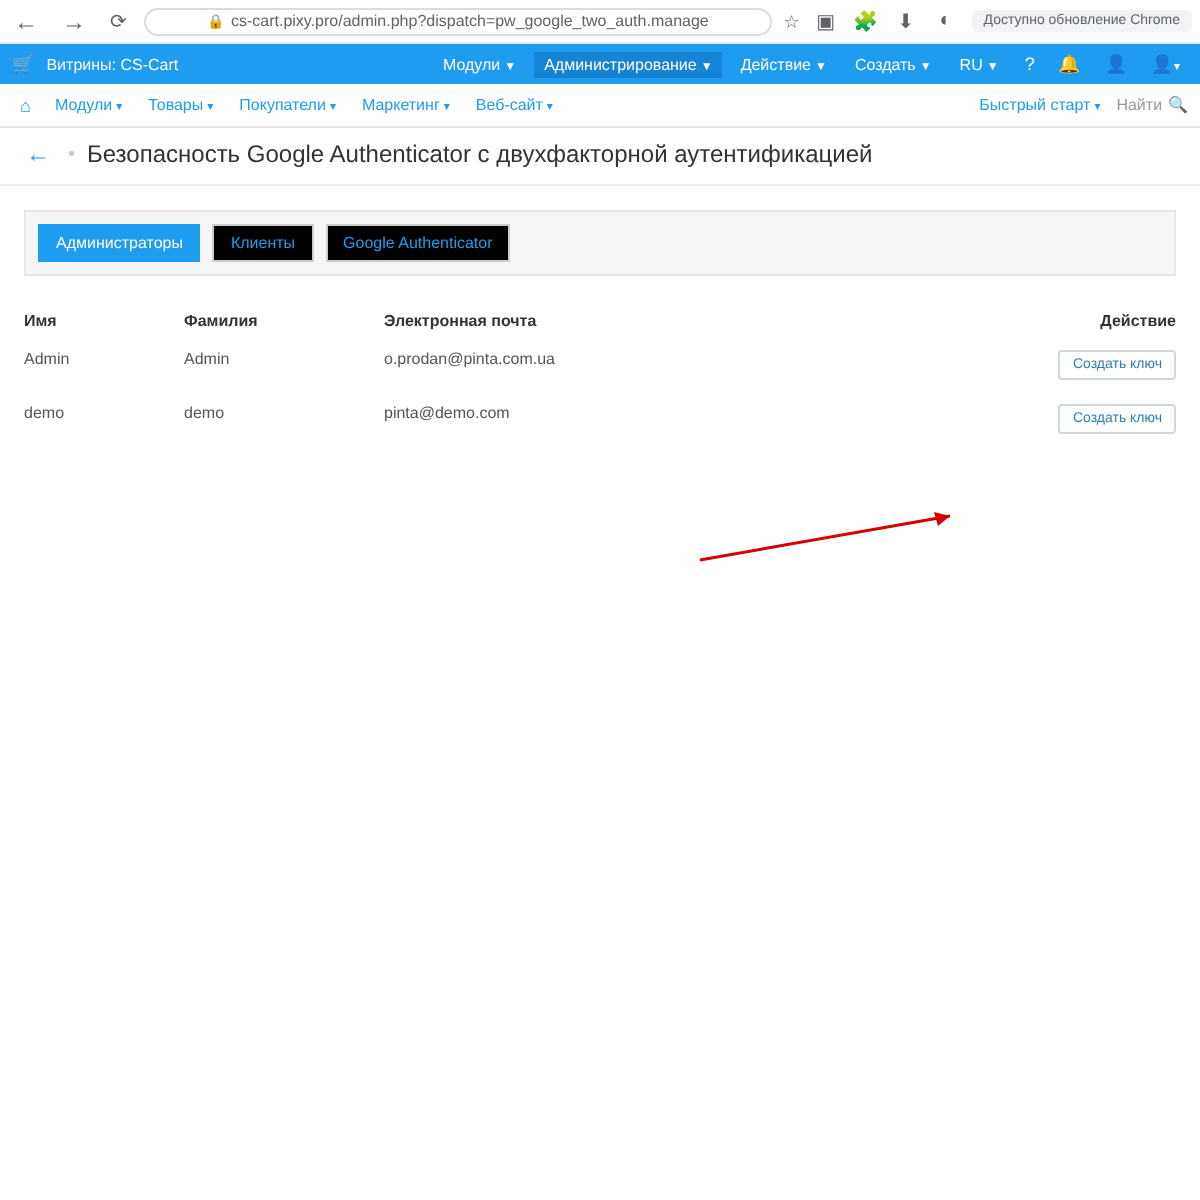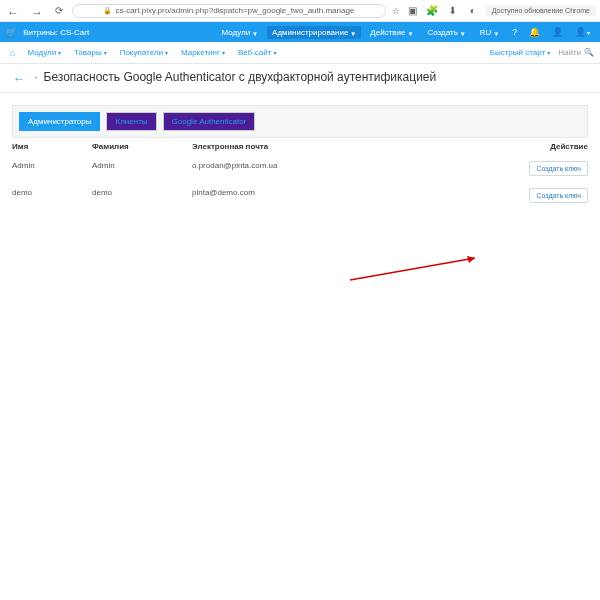--- a/index.html
+++ b/index.html
@@ -35,22 +35,22 @@
 .search-box { color:#999; font-size:8px; display:flex; align-items:center; gap:3px; }
 
 
 .title-row { padding:6px 10px 8px 10px; display:flex; align-items:center; gap:6px; border-bottom:1px solid #eee; }
 .back-arrow { color:#1e9cf0; font-size:12px; cursor:pointer; padding:0 3px; }
 .title-sep { color:#ccc; font-size:10px; }
 .page-title { color:#333; font-size:12px; font-weight:normal;text-align:center; }
 
 
 .content { padding:12px; }
-.tabs-box { background:#f5f6f8; padding:6px; border:1px solid #e8e8e8; display:flex; gap:6px; }
-.tab-btn { border:1px solid #ccc; background:#4c1d95; color:#1e9cf0; padding:4px 8px; font-size:8px; cursor:pointer; }
+.tabs-box { background:#f5f6f8; padding:6px; border:1px solid #e8e8e8; margin-bottom:14px; display:flex; gap:6px; }
+.tab-btn { border:1px solid #ccc; background:#000000; color:#1e9cf0; padding:4px 8px; font-size:8px; cursor:pointer; }
 .tab-btn.active { background:#1e9cf0; color:#fff; border-color:#1e9cf0; }
 
 .table { width:100%; }
 .thead { display:flex; padding:4px 0; font-size:8px; font-weight:bold; color:#333; }
 .trow { display:flex; padding:6px 0; font-size:8px; color:#555; align-items:flex-start; }
 .col-fn { width:80px; }
 .col-ln { width:80px; }
 .col-em { width:200px;margin-left:20px; }
 .col-sp { flex:1; }
 .col-ac { width:80px; text-align:right; }

